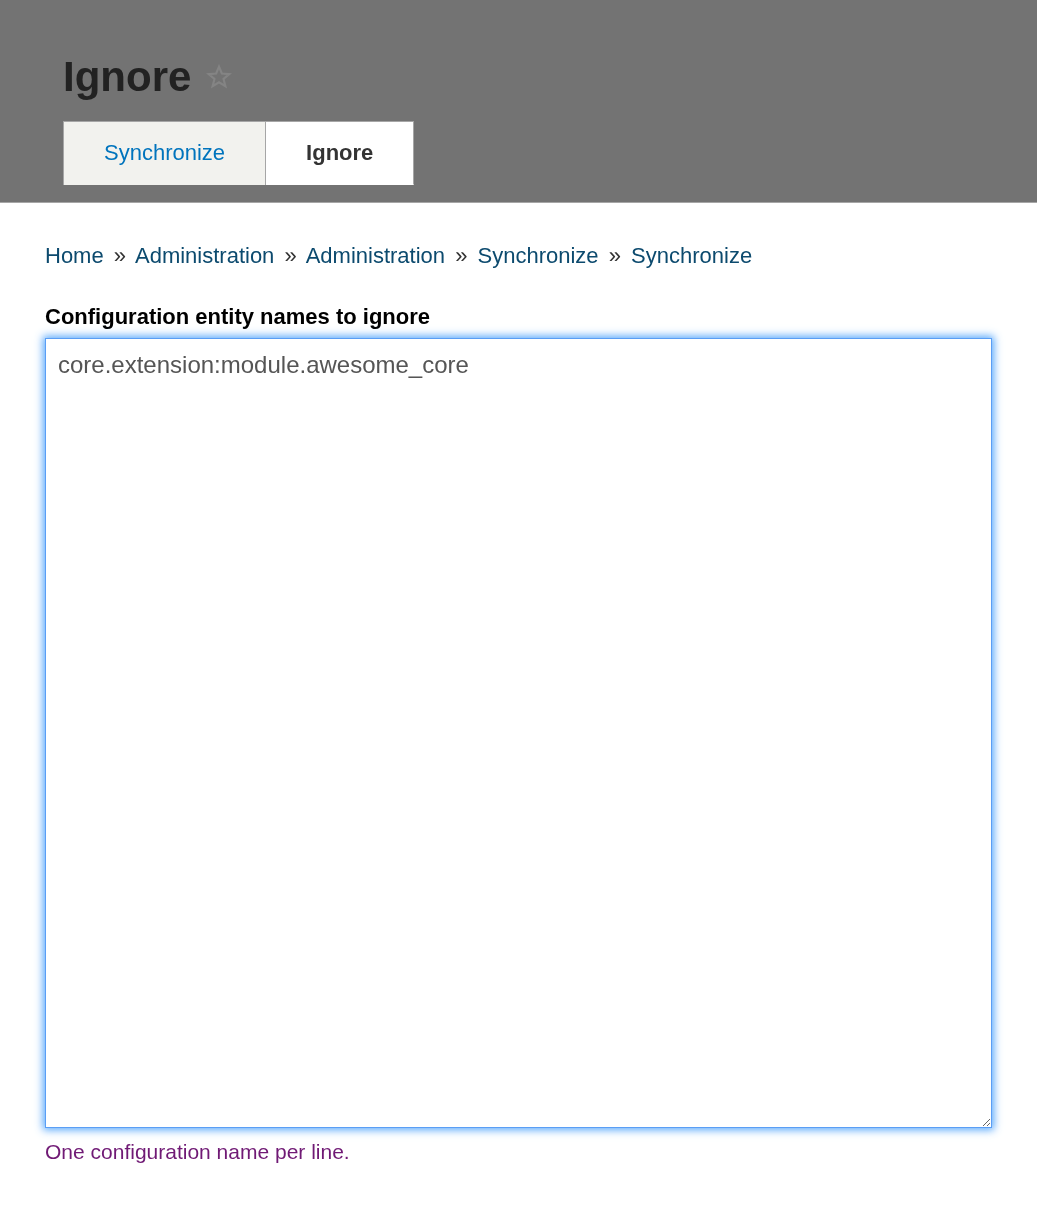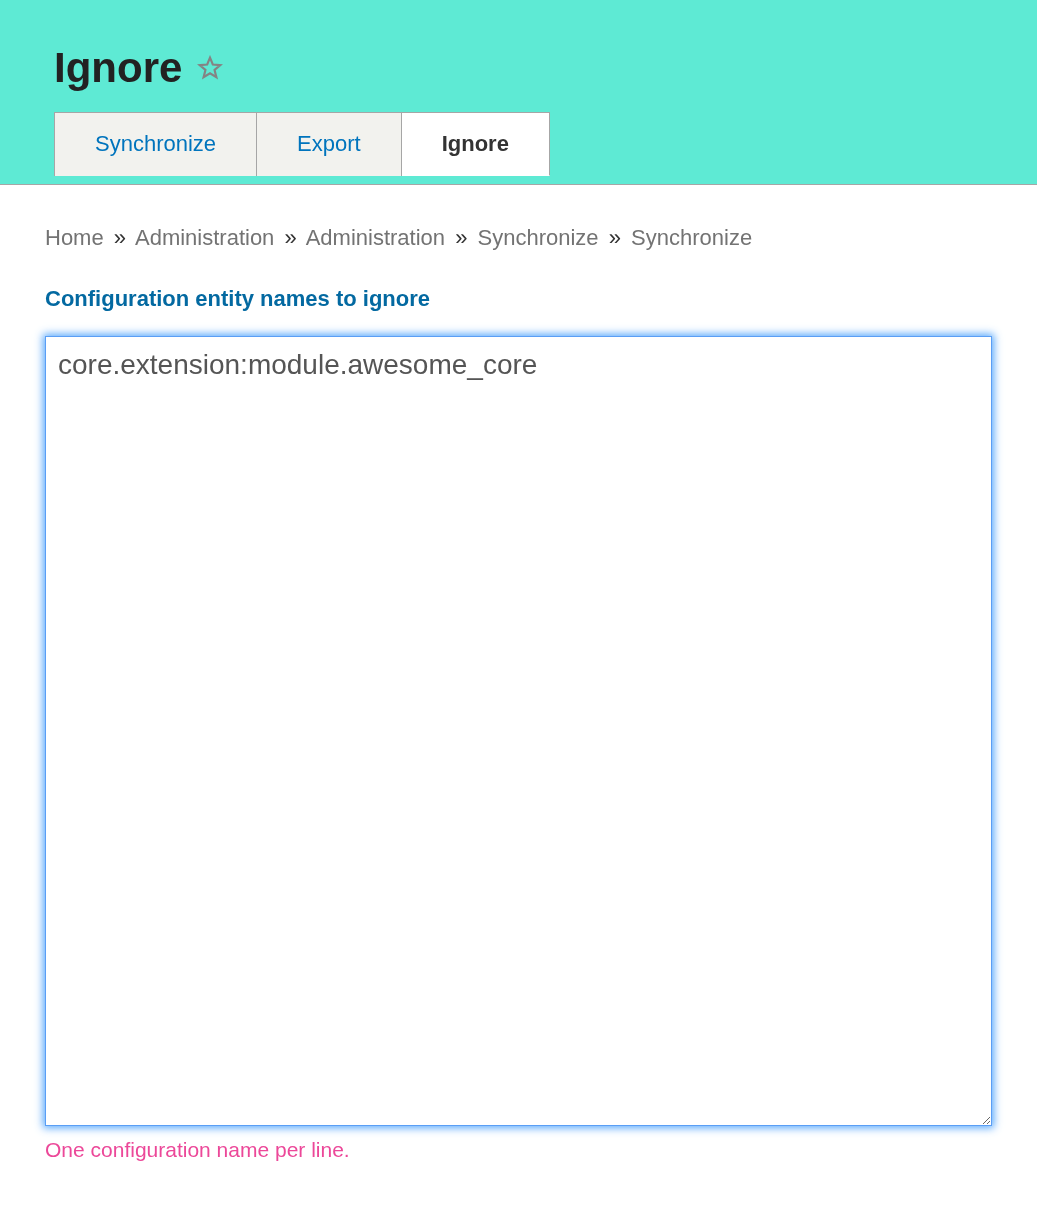--- a/index.html
+++ b/index.html
@@ -7,22 +7,22 @@
       margin: 0;
       padding: 0;
     }
     body {
       font-family: "Lucida Grande", "Lucida Sans Unicode", Verdana, sans-serif;
       background: #fff;
       color: #333;
       width: 1037px;
     }
     .header-area {
-      background: #5eead4;
-      padding: 9px;
+      background: #737373;
+      padding: 18px;
       border-bottom: 1px solid #a6a6a6;
     }
     .page-title-wrap {
       padding: 35px 45px 20px 45px;
       display: flex;
       align-items: center;
       gap: 15px;
     }
     .page-title {
       font-size: 42px;
@@ -69,71 +69,70 @@
     }
     .content {
       padding: 40px 45px 30px 45px;
     }
     .breadcrumb {
       font-size: 22px;
       color: #333;
       margin-bottom: 35px;
     }
     .breadcrumb a {
-      color: #737373;
+      color: #0c4a6e;
       text-decoration: none;
     }
     .breadcrumb-sep {
       color: #333;
       margin: 0 4px;
     }
     .field-label {
       font-size: 22px;
       font-weight: bold;
-      color: #0369a1;
-      margin-bottom: 24px;
+      color: #000000;
+      margin-bottom: 8px;
       display: block;
     }
     .textarea-wrap {
       position: relative;
     }
     textarea.config-textarea {
       width: 100%;
       min-height: 790px;
       border: 1px solid #ccc;
       padding: 12px;
-      font-size: 28px;
+      font-size: 24px;
       font-family: -apple-system, BlinkMacSystemFont, "Segoe UI", sans-serif;
       color: #555;
       resize: vertical;
       outline: none;
       box-shadow: 0 0 8px 2px rgba(59, 153, 252, 0.85);
       border-color: #5a9ef5;
     }
     .help-text {
       font-size: 21px;
-      color: #ec4899;
+      color: #701a75;
       margin-top: 8px;
     }
   </style>
 </head>
 <body>
 
 <div class="header-area">
   <div class="page-title-wrap">
     <h1 class="page-title">Ignore</h1>
     <span class="star-icon-wrap">
       <svg class="star-icon" viewBox="0 0 24 24">
         <path d="M12 2.5 L14.6 8.8 L21.5 9.3 L16.2 13.8 L17.9 20.5 L12 16.9 L6.1 20.5 L7.8 13.8 L2.5 9.3 L9.4 8.8 Z"></path>
       </svg>
     </span>
   </div>
   <div class="tabs">
     <div class="tab">Synchronize</div>
-    <div class="tab">Export</div>
     <div class="tab active">Ignore</div>
   </div>
 </div>
 
 <div class="content">
   <div class="breadcrumb">
     <a href="#">Home</a>
     <span class="breadcrumb-sep">»</span>
     <a href="#">Administration</a>
     <span class="breadcrumb-sep">»</span>

